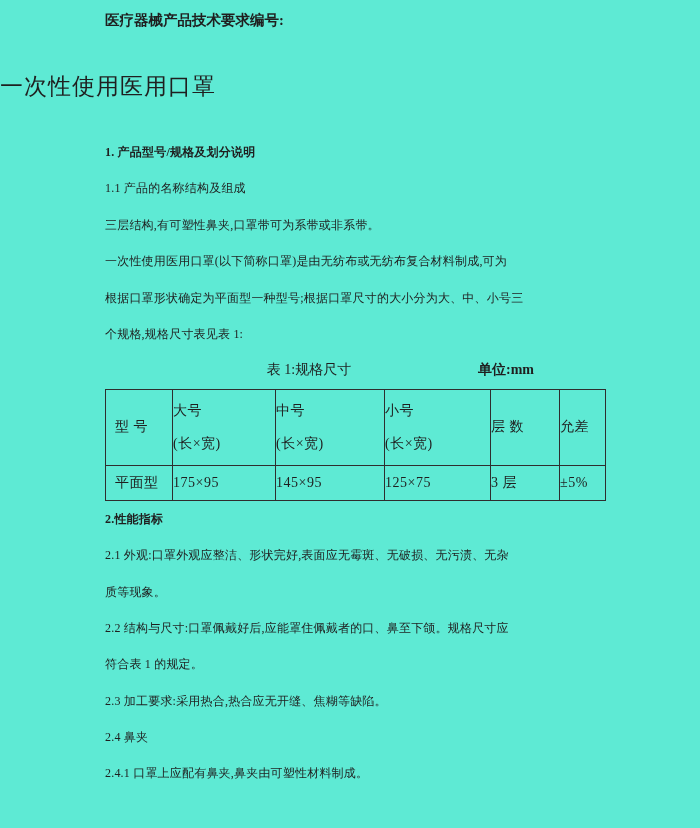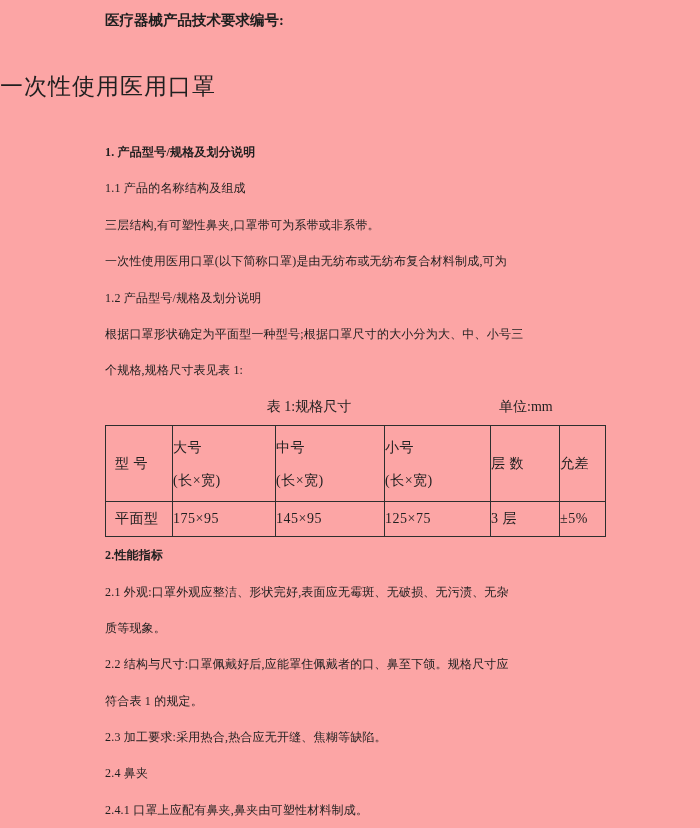--- a/index.html
+++ b/index.html
@@ -1,20 +1,20 @@
 <!DOCTYPE html>
 <html><head>
 <meta charset="utf-8">
 <style>
   * { margin:0; padding:0; box-sizing:border-box; }
   html,body { background:#ffffff; }
   .page {
     position:relative;
     width:700px; height:828px;
-    background:#fca5a5;
+    background:#5eead4;
     color:#1f1f1f;
     font-family:"Liberation Serif","DejaVu Serif",serif;
     overflow:hidden;
   }
   .doc-header {
     position:absolute; top:10px; left:105px;
     font-size:14.5px; font-weight:bold;
     line-height:20px; white-space:nowrap;
   }
   .doc-title {
@@ -32,21 +32,21 @@
   .bold { font-weight:bold; }
   .caption-line {
     position:relative; height:36.4px;
     font-size:14px; line-height:36.4px;
   }
   .caption {
     position:absolute; left:50%; margin-left:-46px;
     transform:translateX(-50%); white-space:nowrap;
   }
   .unit {
-    position:absolute; left:394px; white-space:nowrap;
+    position:absolute; left:373px; white-space:nowrap;font-weight:bold;
   }
   table.spec {
     width:500px; border-collapse:collapse; table-layout:fixed;
   }
   table.spec th, table.spec td {
     border:1px solid #2e2e2e;
     font-size:14px; font-weight:normal;
     text-align:left; vertical-align:middle;
     letter-spacing:0.5px;
   }
@@ -65,21 +65,20 @@
   <div class="doc-header">医疗器械产品技术要求编号:</div>
 
   <div class="doc-title">一次性使用医用口罩</div>
 
   <div class="body">
 
     <p class="line bold">1.  产品型号/规格及划分说明</p>
     <p class="line">1.1 产品的名称结构及组成</p>
     <p class="line">三层结构,有可塑性鼻夹,口罩带可为系带或非系带。</p>
     <p class="line">一次性使用医用口罩(以下简称口罩)是由无纺布或无纺布复合材料制成,可为</p>
-    <p class="line">1.2 产品型号/规格及划分说明</p>
     <p class="line">根据口罩形状确定为平面型一种型号;根据口罩尺寸的大小分为大、中、小号三</p>
     <p class="line">个规格,规格尺寸表见表 1:</p>
 
     <div class="caption-line">
       <span class="caption">表 1:规格尺寸</span>
       <span class="unit">单位:mm</span>
     </div>
 
     <table class="spec">
       <colgroup>

